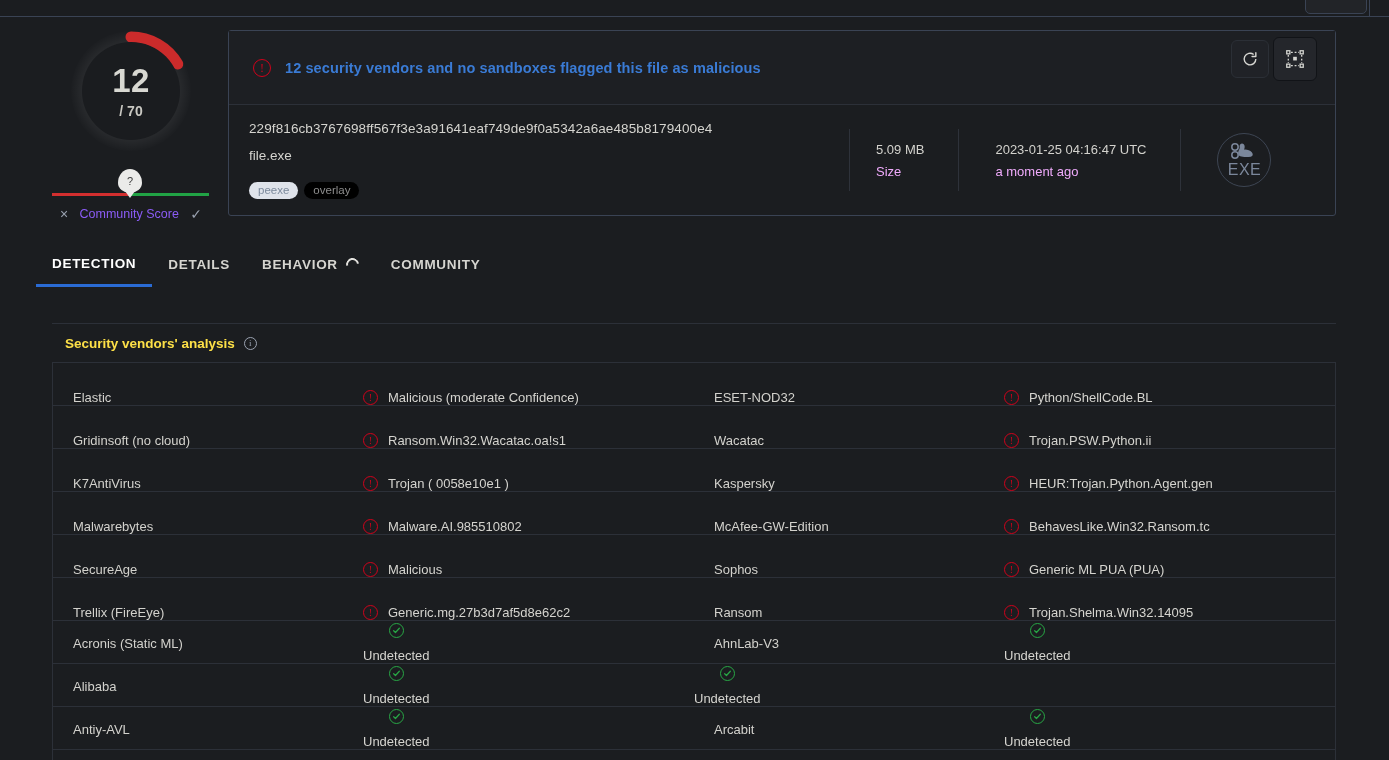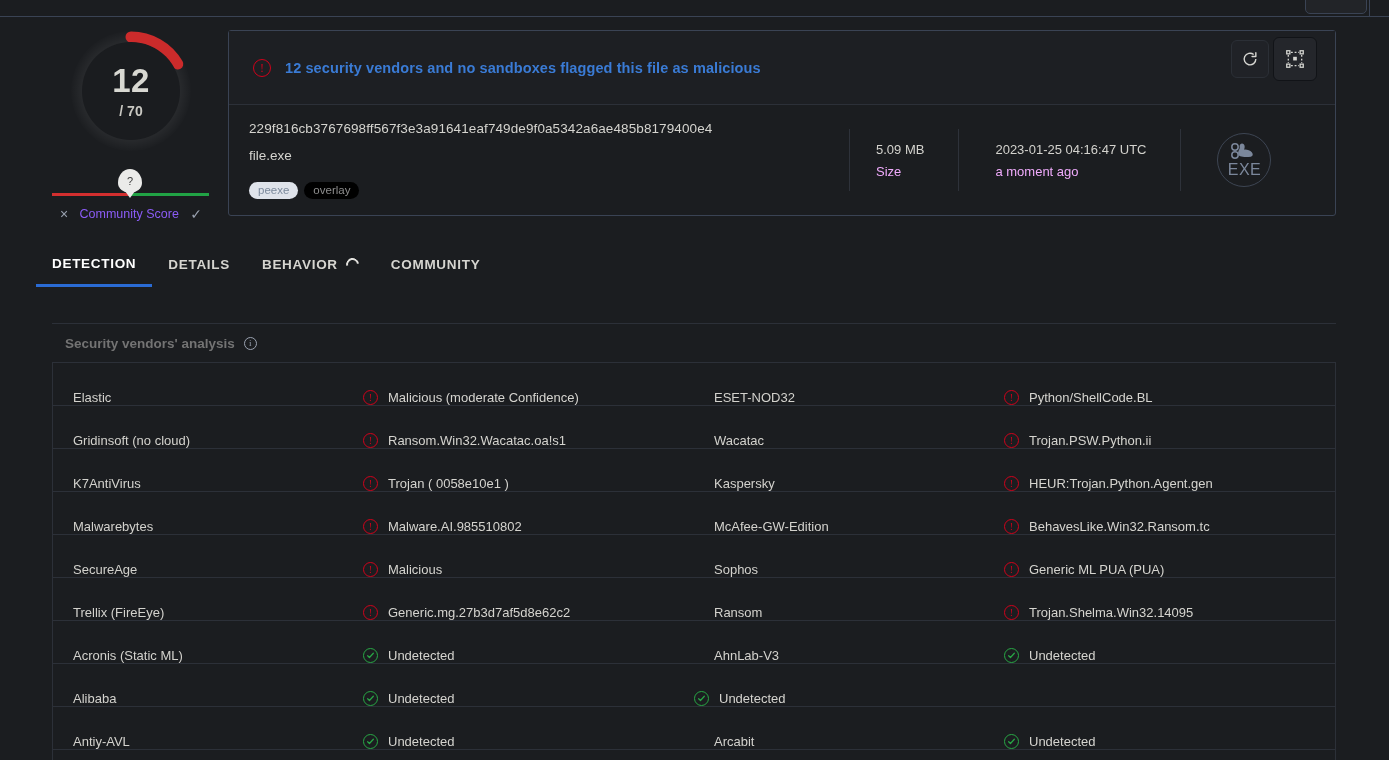--- a/index.html
+++ b/index.html
@@ -151,39 +151,39 @@
     border: 2px solid #e3e2de; border-right-color: transparent; border-bottom-color: transparent;
     transform: rotate(35deg);
   }
 
   
   .sec-head {
     position: absolute; left: 52px; top: 306px; width: 1284px; height: 40px;
     border-top: 1px solid #2c3038; border-bottom: 1px solid #2c3038;
     display: flex; align-items: center; padding-left: 13px; gap: 9px;
   }
-  .sec-title { font-size: 13.5px; font-weight: bold; color: #737373; }
+  .sec-title { font-size: 13.5px; font-weight: bold; color: #fde047; }
   .info-icon {
     width: 13px; height: 13px; border: 1px solid #9aa2b0; border-radius: 50%;
     display: flex; align-items: center; justify-content: center;
     font-size: 9px; color: #9aa2b0; font-family: "Liberation Serif", serif; line-height: 1;
   }
 
   
   .vendors {
     position: absolute; left: 52px; top: 346px; width: 1284px; height: 397px;
     border-left: 1px solid #2c3038; border-right: 1px solid #2c3038;
     overflow: hidden;
   }
   .vrow { display: flex; height: 43px; border-bottom: 1px solid #2c3038; align-items: flex-end; }
   .vcell { width: 50%; display: flex; align-items: center; }
   .vname { width: 310px; padding-left: 20px; font-size: 13px; color: #d3d2cd; }
   .vres { display: flex; align-items: center; gap: 10px; font-size: 13px; }
   .vres.mal { color: #d5d4cf; }
-  .vres.und { color: #d5d4cf; }
+  .vres.und { color: #d5d4cf; flex-direction: column; }
   .dot-mal {
     width: 15px; height: 15px; flex: 0 0 15px;
     border: 1.5px solid #d0021b; border-radius: 50%;
     display: flex; align-items: center; justify-content: center;
     font-size: 10px; color: #d0021b; font-family: "Liberation Serif", serif; line-height: 1;
   }
   .dot-und {
     width: 15px; height: 15px; flex: 0 0 15px;
     border: 1.5px solid #28a745; border-radius: 50%;
     display: flex; align-items: center; justify-content: center;

